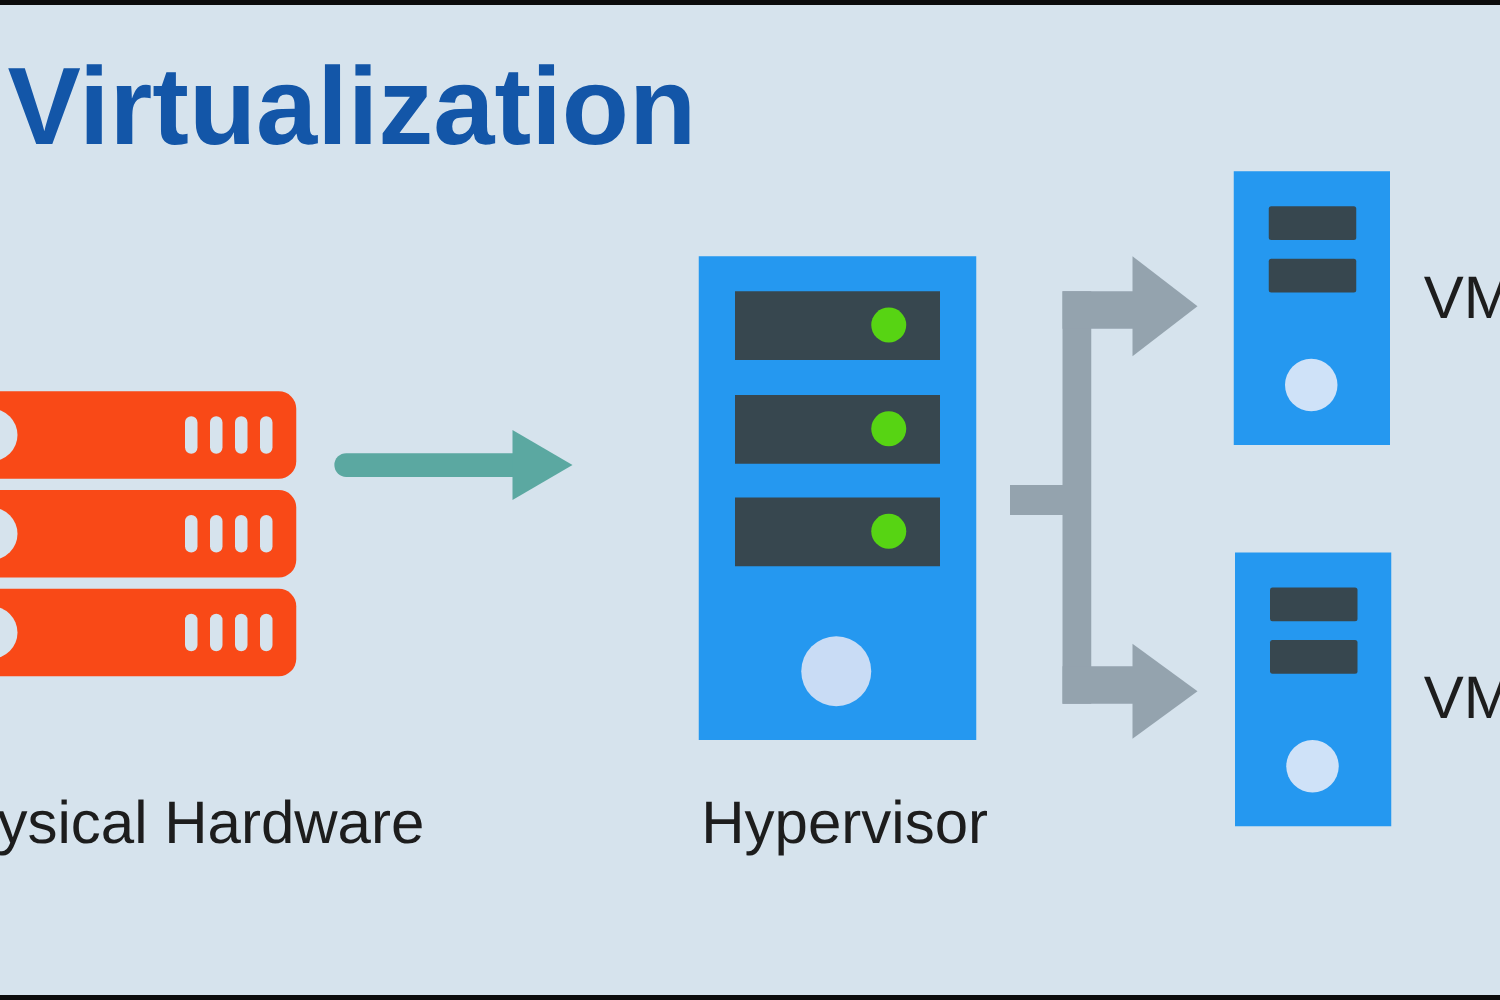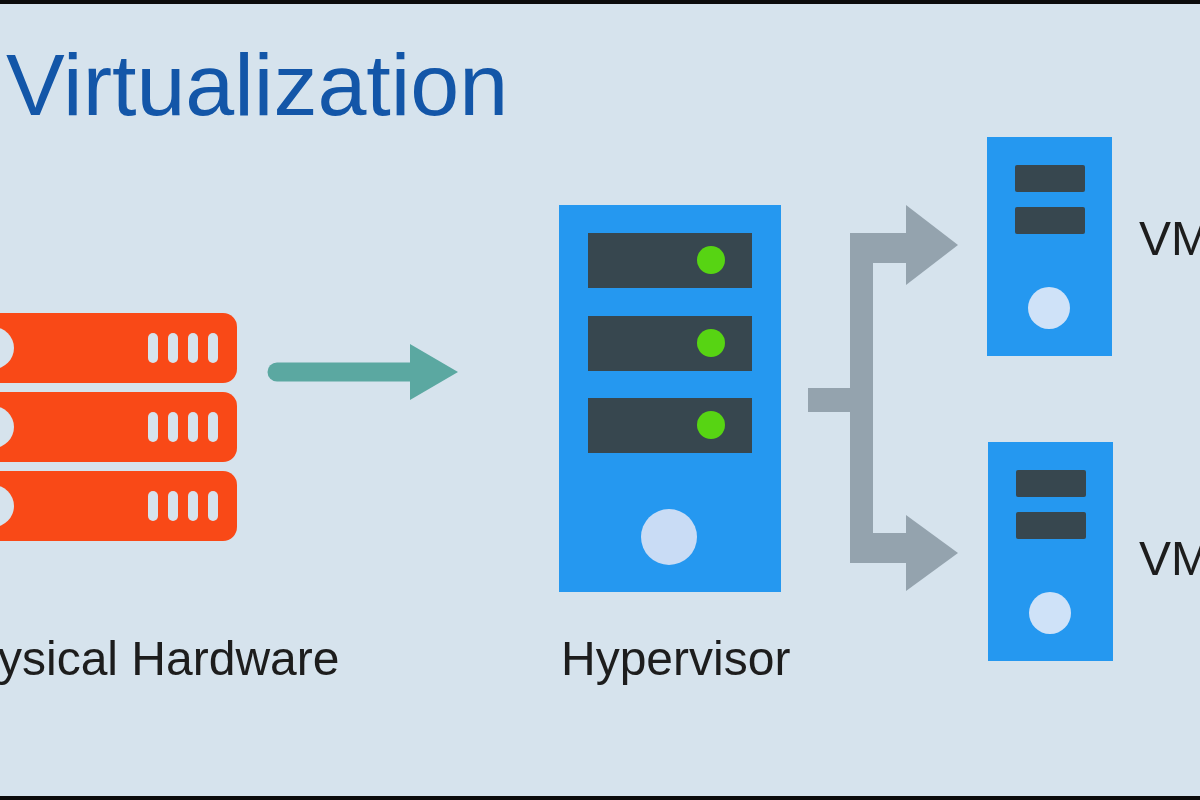--- a/index.html
+++ b/index.html
@@ -7,21 +7,21 @@
     position:relative;width:1200px;height:800px;overflow:hidden;
     background:#d6e3ed;
     font-family:"Liberation Sans","DejaVu Sans",sans-serif;
   }
   .edge-bar{position:absolute;left:0;width:1200px;height:4px;background:#0c0c0c;}
   .edge-bar.top{top:0;}
   .edge-bar.bottom{bottom:0;}
 
   .title{
     position:absolute;left:6px;top:41px;margin:0;
-    font-size:88px;line-height:1;font-weight:400;color:#1356a8;letter-spacing:0;
+    font-size:88px;line-height:1;font-weight:700;color:#1356a8;letter-spacing:0;
   }
 
   
   .rack{position:absolute;left:-40px;top:313px;width:277px;height:228px;}
   .rack-unit{position:absolute;left:0;width:277px;height:70px;background:#f94917;border-radius:14px;}
   .ru-1{top:0;} .ru-2{top:79px;} .ru-3{top:158px;}
   .led-cut{position:absolute;left:12px;top:14px;width:42px;height:42px;border-radius:50%;background:#d6e3ed;}
   .vent{position:absolute;top:20px;width:10px;height:30px;border-radius:5px;background:#d6e3ed;}
   .v1{left:188px;} .v2{left:208px;} .v3{left:228px;} .v4{left:248px;}
 

